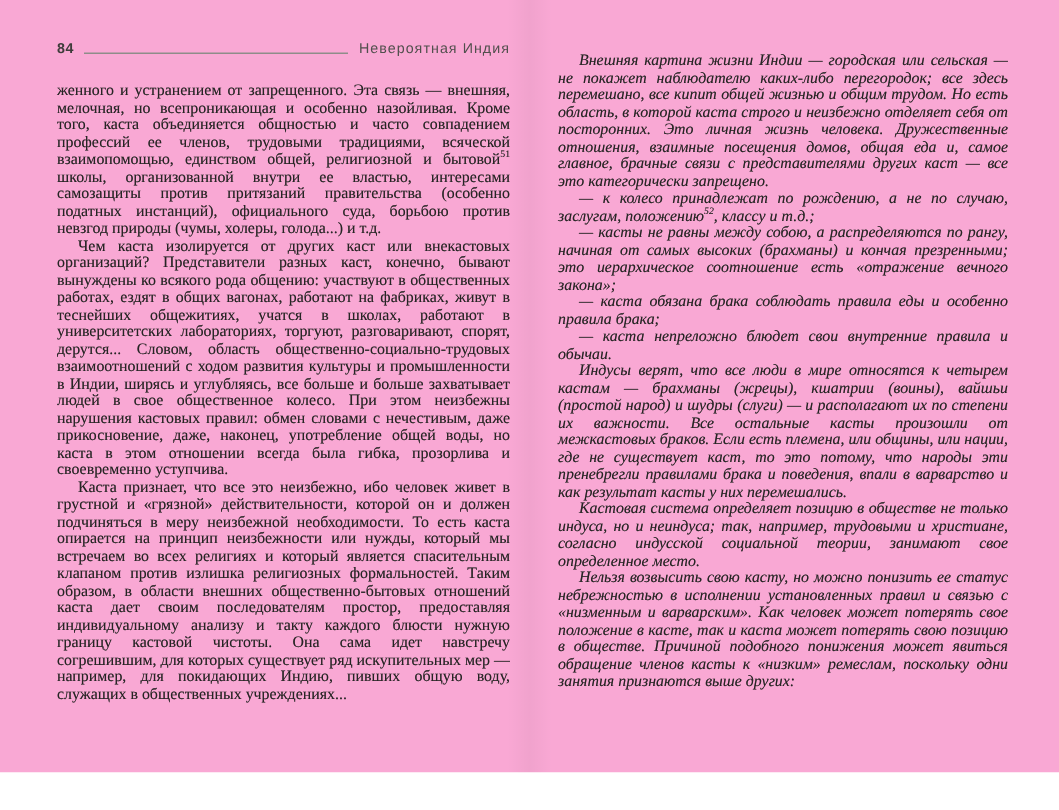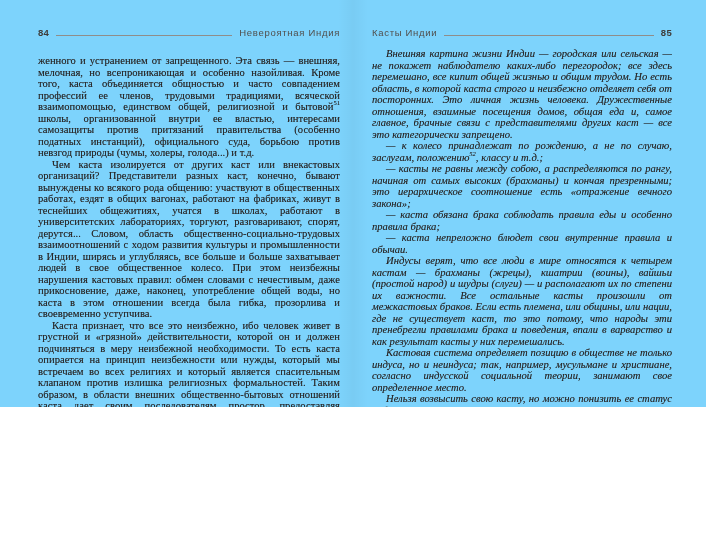--- a/index.html
+++ b/index.html
@@ -1,20 +1,20 @@
 <!DOCTYPE html>
 <html><head>
 <meta charset="utf-8">
 <style>
   html, body { margin: 0; padding: 0; background: #ffffff; }
   .scan {
     position: relative;
     width: 706px;
-    height: 407px;
-    background: #7dd3fc;
+    height: 515px;
+    background: #f9a8d4;
     overflow: hidden;
     display: flex;
   }
   .gutter {
     position: absolute;
     left: 338px;
     top: 0;
     width: 30px;
     height: 100%;
     background: linear-gradient(90deg, rgba(0,0,0,0) 0%, rgba(0,0,0,0.035) 50%, rgba(0,0,0,0) 100%);
@@ -80,29 +80,24 @@
       <span class="running-title">Невероятная Индия</span>
     </div>
     <div class="body body-left">
         <p><span>женного и устранением от запрещенного. Эта связь — внешняя, мелочная, но всепроникающая и особенно назойливая. Кроме того, каста объединяется общностью и часто совпадением профессий ее членов, трудовыми традициями, всяческой взаимопомощью, единством общей, религиозной и бытовой</span><sup>51</sup><span> школы, организованной внутри ее властью, интересами самозащиты против притязаний правительства (особенно податных инстанций), официального суда, борьбою против невзгод природы (чумы, холеры, голода...) и т.д.</span></p>
         <p class="indent"><span>Чем каста изолируется от других каст или внекастовых организаций? Представители разных каст, конечно, бывают вынуждены ко всякого рода общению: участвуют в общественных работах, ездят в общих вагонах, работают на фабриках, живут в теснейших общежитиях, учатся в школах, работают в университетских лабораториях, торгуют, разговаривают, спорят, дерутся... Словом, область общественно-социально-трудовых взаимоотношений с ходом развития культуры и промышленности в Индии, ширясь и углубляясь, все больше и больше захватывает людей в свое общественное колесо. При этом неизбежны нарушения кастовых правил: обмен словами с нечестивым, даже прикосновение, даже, наконец, употребление общей воды, но каста в этом отношении всегда была гибка, прозорлива и своевременно уступчива.</span></p>
         <p class="indent"><span>Каста признает, что все это неизбежно, ибо человек живет в грустной и «грязной» действительности, которой он и должен подчиняться в меру неизбежной необходимости. То есть каста опирается на принцип неизбежности или нужды, который мы встречаем во всех религиях и который является спасительным клапаном против излишка религиозных формальностей. Таким образом, в области внешних общественно-бытовых отношений каста дает своим последователям простор, предоставляя индивидуальному анализу и такту каждого блюсти нужную границу кастовой чистоты. Она сама идет навстречу согрешившим, для которых существует ряд искупительных мер — например, для покидающих Индию, пивших общую воду, служащих в общественных учреждениях...</span></p>
       </div>
   </div>
 
   <div class="page page-right">
-    <div class="header">
-      <span class="running-title">Касты Индии</span>
-      <span class="h-rule"></span>
-      <span class="page-num">85</span>
-    </div>
     <div class="body body-right">
         <p class="indent"><span>Внешняя картина жизни Индии — городская или сельская — не покажет наблюдателю каких-либо перегородок; все здесь перемешано, все кипит общей жизнью и общим трудом. Но есть область, в которой каста строго и неизбежно отделяет себя от посторонних. Это личная жизнь человека. Дружественные отношения, взаимные посещения домов, общая еда и, самое главное, брачные связи с представителями других каст — все это категорически запрещено.</span></p>
         <p class="indent"><span>— к колесо принадлежат по рождению, а не по случаю, заслугам, положению</span><sup>52</sup><span>, классу и т.д.;</span></p>
         <p class="indent"><span>— касты не равны между собою, а распределяются по рангу, начиная от самых высоких (брахманы) и кончая презренными; это иерархическое соотношение есть «отражение вечного закона»;</span></p>
         <p class="indent"><span>— каста обязана брака соблюдать правила еды и особенно правила брака;</span></p>
         <p class="indent"><span>— каста непреложно блюдет свои внутренние правила и обычаи.</span></p>
         <p class="indent"><span>Индусы верят, что все люди в мире относятся к четырем кастам — брахманы (жрецы), кшатрии (воины), вайшьи (простой народ) и шудры (слуги) — и располагают их по степени их важности. Все остальные касты произошли от межкастовых браков. Если есть племена, или общины, или нации, где не существует каст, то это потому, что народы эти пренебрегли правилами брака и поведения, впали в варварство и как результат касты у них перемешались.</span></p>
-        <p class="indent"><span>Кастовая система определяет позицию в обществе не только индуса, но и неиндуса; так, например, мусульмане и христиане, согласно индусской социальной теории, занимают свое определенное место.</span></p>
+        <p class="indent"><span>Кастовая система определяет позицию в обществе не только индуса, но и неиндуса; так, например, трудовыми и христиане, согласно индусской социальной теории, занимают свое определенное место.</span></p>
         <p class="indent"><span>Нельзя возвысить свою касту, но можно понизить ее статус небрежностью в исполнении установленных правил и связью с «низменным и варварским». Как человек может потерять свое положение в касте, так и каста может потерять свою позицию в обществе. Причиной подобного понижения может явиться обращение членов касты к «низким» ремеслам, поскольку одни занятия признаются выше других:</span></p>
       </div>
   </div>
 </div>
 
 </body></html>

